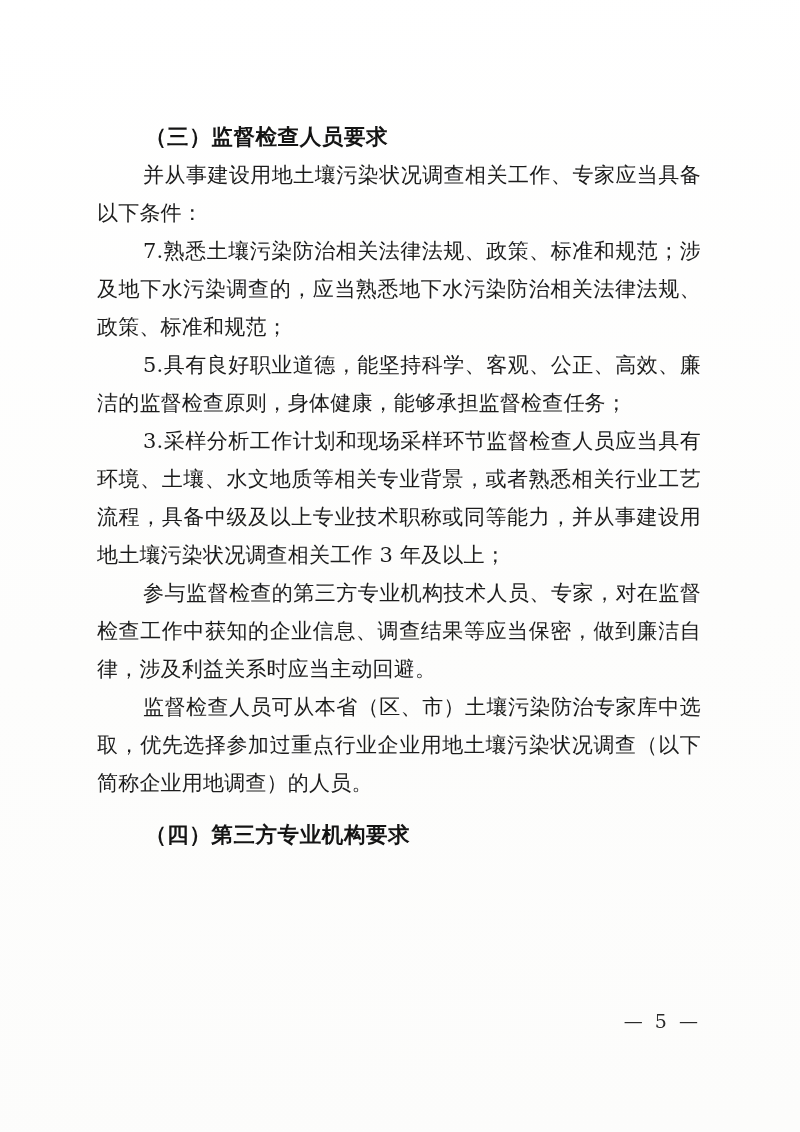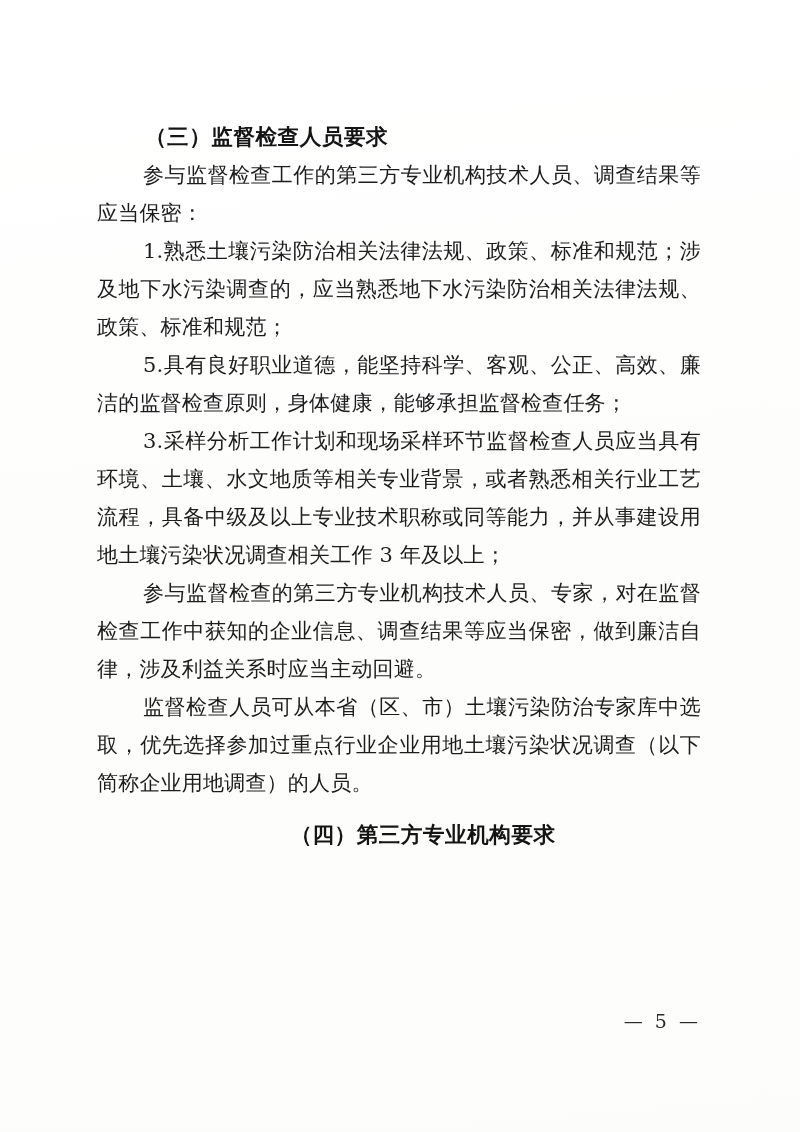--- a/index.html
+++ b/index.html
@@ -47,21 +47,20 @@
     font-weight: bold;
     letter-spacing: 0.6px;
     text-indent: 48px;
     margin: 0;
     color: #141414;
     white-space: nowrap;
   }
 
   .heading-gap-top {
     margin-top: 14px;
-    text-align: center;
   }
 
   
   .para {
     font-size: 21px;
     line-height: 38px;
     margin: 0;
     text-align: justify;
     text-align-last: left;
     text-justify: inter-character;
@@ -93,23 +92,23 @@
 </style>
 </head>
 <body>
 
 <div class="page">
 
   <div class="content">
 
     <h2 class="heading">（三）监督检查人员要求</h2>
 
-    <p class="para">参与监督检查工作的第三方专业机构技术人员、调查结果等应当保密：</p>
+    <p class="para">并从事建设用地土壤污染状况调查相关工作、专家应当具备以下条件：</p>
 
-    <p class="para">1.熟悉土壤污染防治相关法律法规、政策、标准和规范；涉及地下水污染调查的，应当熟悉地下水污染防治相关法律法规、政策、标准和规范；</p>
+    <p class="para">7.熟悉土壤污染防治相关法律法规、政策、标准和规范；涉及地下水污染调查的，应当熟悉地下水污染防治相关法律法规、政策、标准和规范；</p>
 
     <p class="para">5.具有良好职业道德，能坚持科学、客观、公正、高效、廉洁的监督检查原则，身体健康，能够承担监督检查任务；</p>
 
     <p class="para">3.采样分析工作计划和现场采样环节监督检查人员应当具有环境、土壤、水文地质等相关专业背景，或者熟悉相关行业工艺流程，具备中级及以上专业技术职称或同等能力，并从事建设用地土壤污染状况调查相关工作 3 年及以上；</p>
 
 
     <p class="para">参与监督检查的第三方专业机构技术人员、专家，对在监督检查工作中获知的企业信息、调查结果等应当保密，做到廉洁自律，涉及利益关系时应当主动回避。</p>
 
     <p class="para">监督检查人员可从本省（区、市）土壤污染防治专家库中选取，优先选择参加过重点行业企业用地土壤污染状况调查（以下简称企业用地调查）的人员。</p>
 

